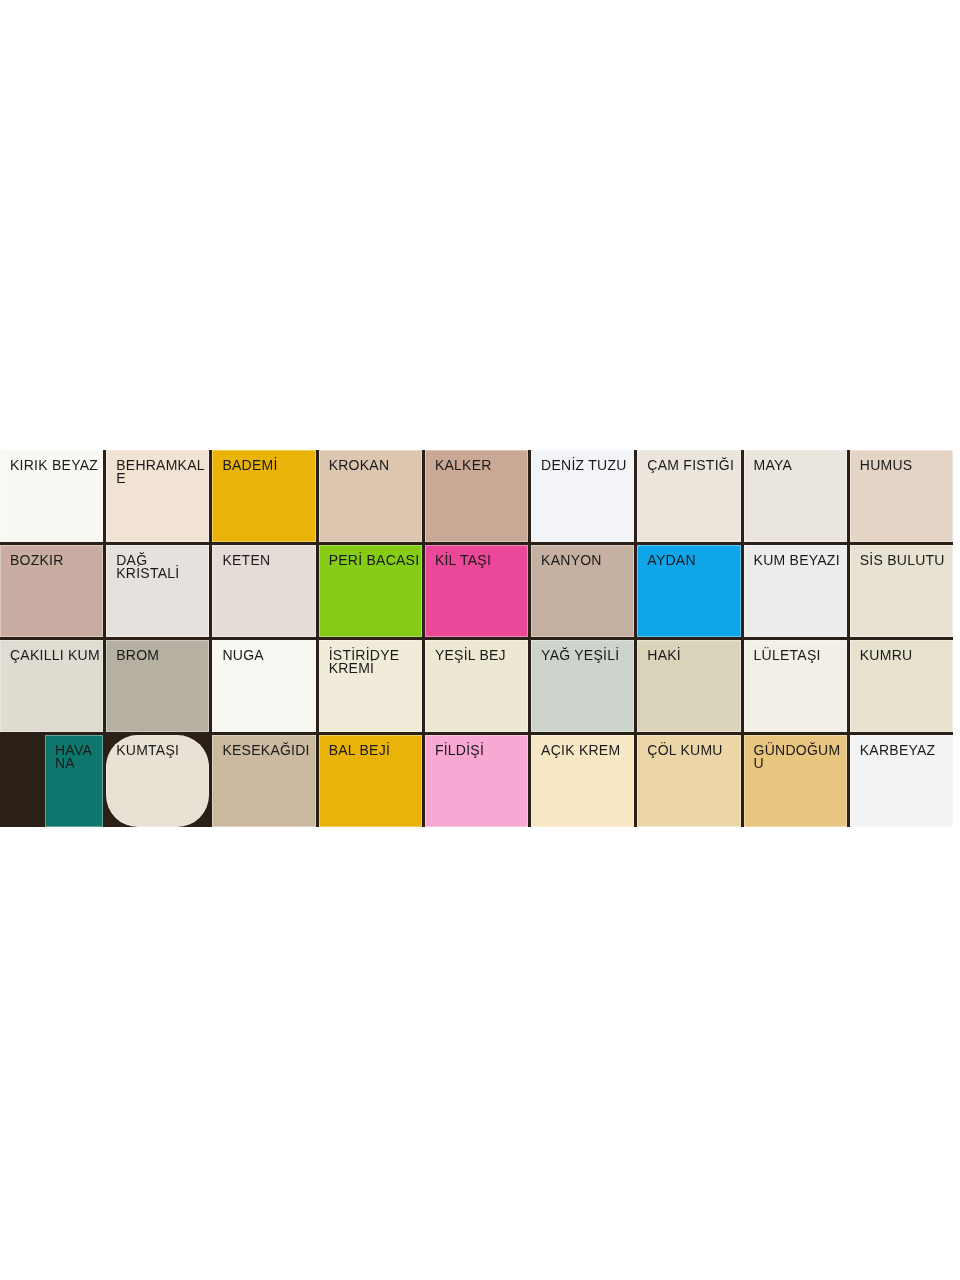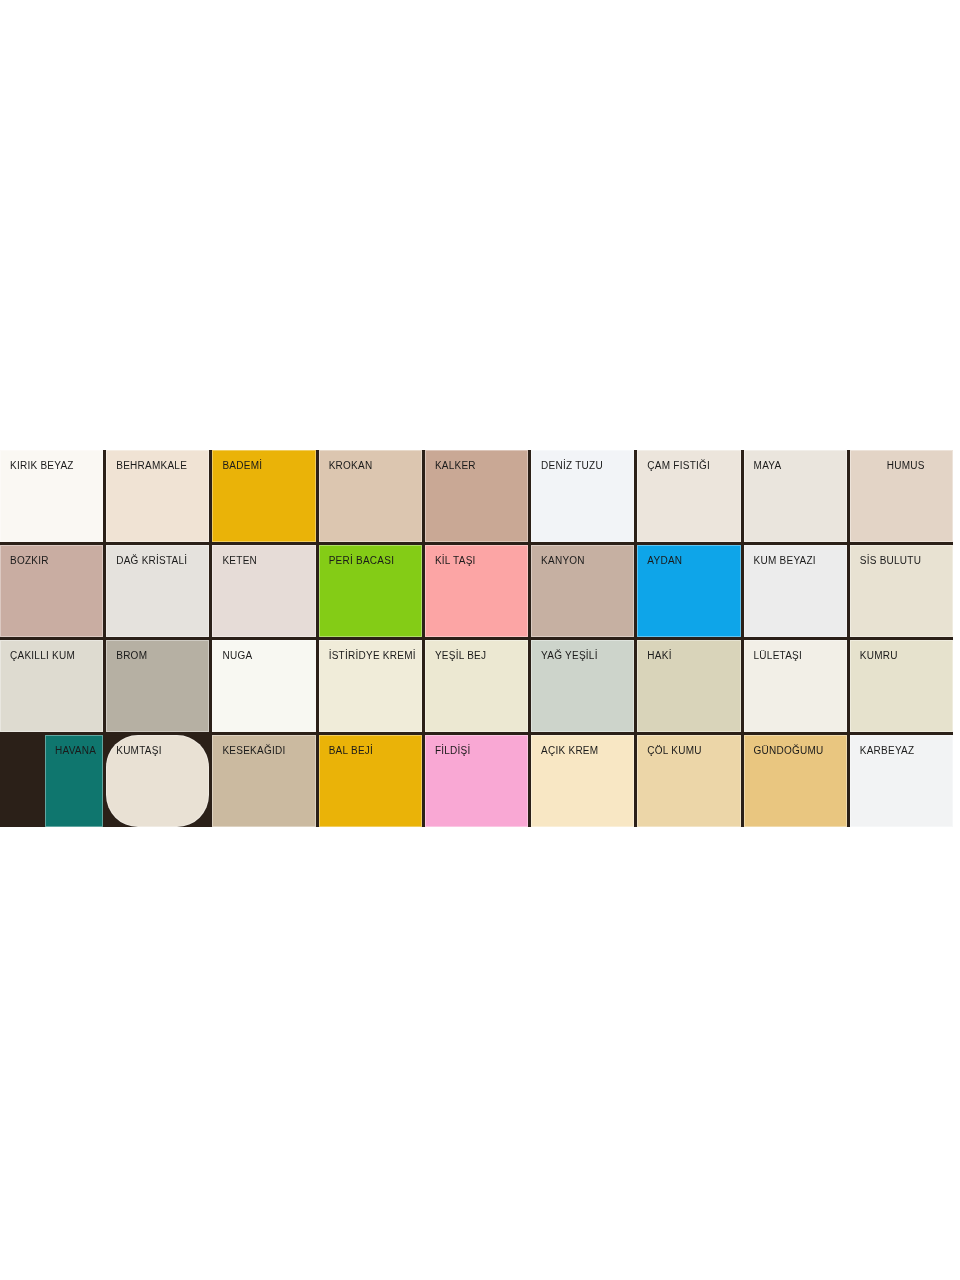--- a/index.html
+++ b/index.html
@@ -32,21 +32,21 @@
 
   .swatch {
     position: relative;
     box-sizing: border-box;
     border: 1px solid rgba(255,255,255,0.35);
     padding: 8px 0 0 9px;
     overflow: hidden;
   }
 
   .swatch-label {
-    font-size: 10px;
+    font-size: 14px;
     line-height: 13px;
     letter-spacing: 0.25px;
     color: #1a1a1a;
     font-weight: 400;
     display: block;
     max-width: 92px;
     word-wrap: break-word;
     text-transform: uppercase;
     font-family: "Liberation Sans", sans-serif;
   }
@@ -72,36 +72,36 @@
     </div>
     <div class="swatch" style="background: rgb(242, 244, 247);">
       <span class="swatch-label" style="color: rgb(26, 26, 26);">DENİZ TUZU</span>
     </div>
     <div class="swatch" style="background: rgb(236, 229, 220);">
       <span class="swatch-label" style="color: rgb(26, 26, 26);">ÇAM FISTIĞI</span>
     </div>
     <div class="swatch" style="background: rgb(234, 229, 221);">
       <span class="swatch-label" style="color: rgb(26, 26, 26);">MAYA</span>
     </div>
-    <div class="swatch" style="background: rgb(227, 212, 198); text-align: center;">
+    <div class="swatch" style="background: rgb(227, 212, 198);">
       <span class="swatch-label" style="color: rgb(26, 26, 26);">HUMUS</span>
     </div>
     <div class="swatch" style="background: rgb(201, 173, 162);">
       <span class="swatch-label" style="color: rgb(26, 26, 26);">BOZKIR</span>
     </div>
     <div class="swatch" style="background: rgb(229, 226, 221);">
       <span class="swatch-label" style="color: rgb(26, 26, 26);">DAĞ KRİSTALİ</span>
     </div>
     <div class="swatch" style="background: rgb(230, 220, 215);">
       <span class="swatch-label" style="color: rgb(26, 26, 26);">KETEN</span>
     </div>
     <div class="swatch" style="background: #84cc16;">
       <span class="swatch-label" style="color: rgb(26, 26, 26);">PERİ BACASI</span>
     </div>
-    <div class="swatch" style="background: #fca5a5;">
+    <div class="swatch" style="background: #ec4899;">
       <span class="swatch-label" style="color: rgb(26, 26, 26);">KİL TAŞI</span>
     </div>
     <div class="swatch" style="background: rgb(198, 176, 162);">
       <span class="swatch-label" style="color: rgb(26, 26, 26);">KANYON</span>
     </div>
     <div class="swatch" style="background: #0ea5e9;">
       <span class="swatch-label" style="color: rgb(26, 26, 26);">AYDAN</span>
     </div>
     <div class="swatch" style="background: rgb(236, 236, 236);">
       <span class="swatch-label" style="color: rgb(26, 26, 26);">KUM BEYAZI</span>

